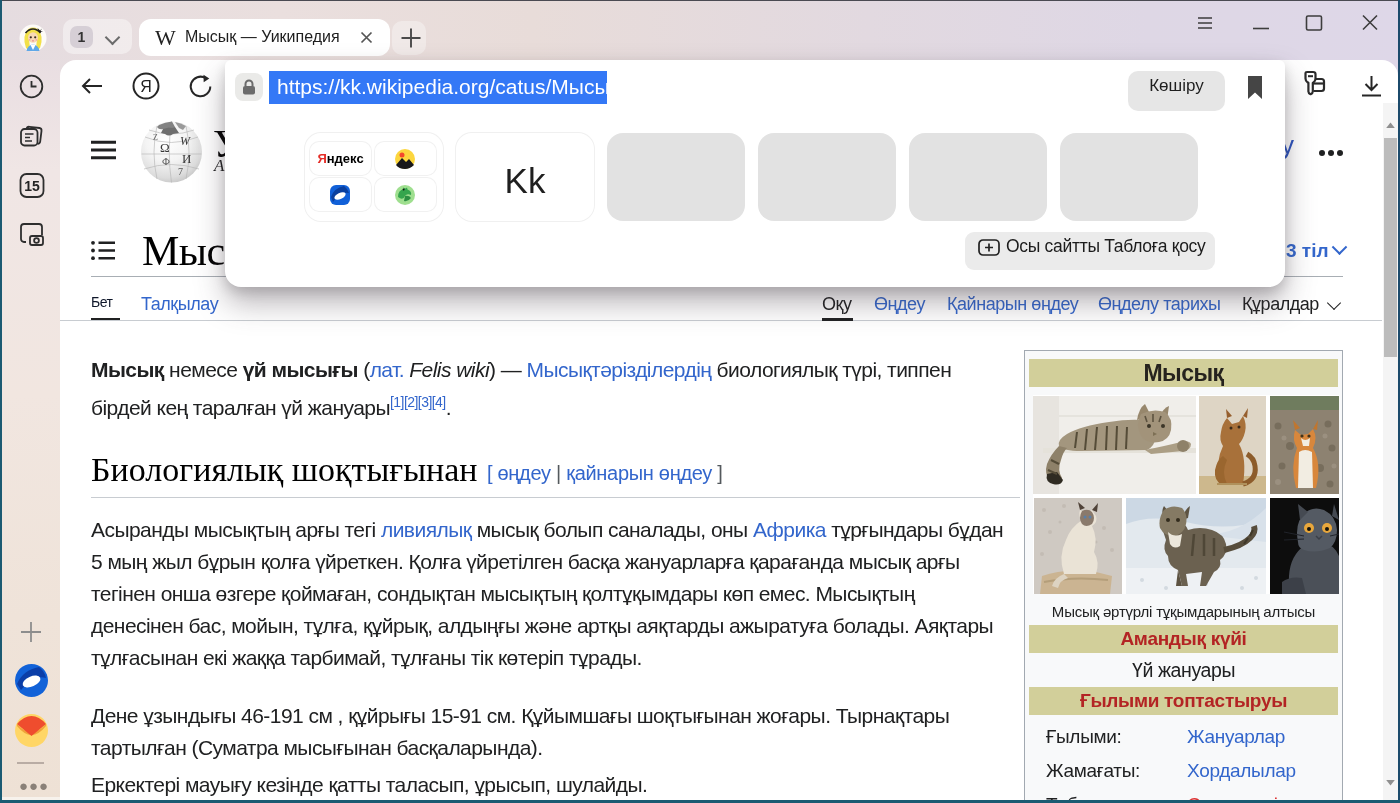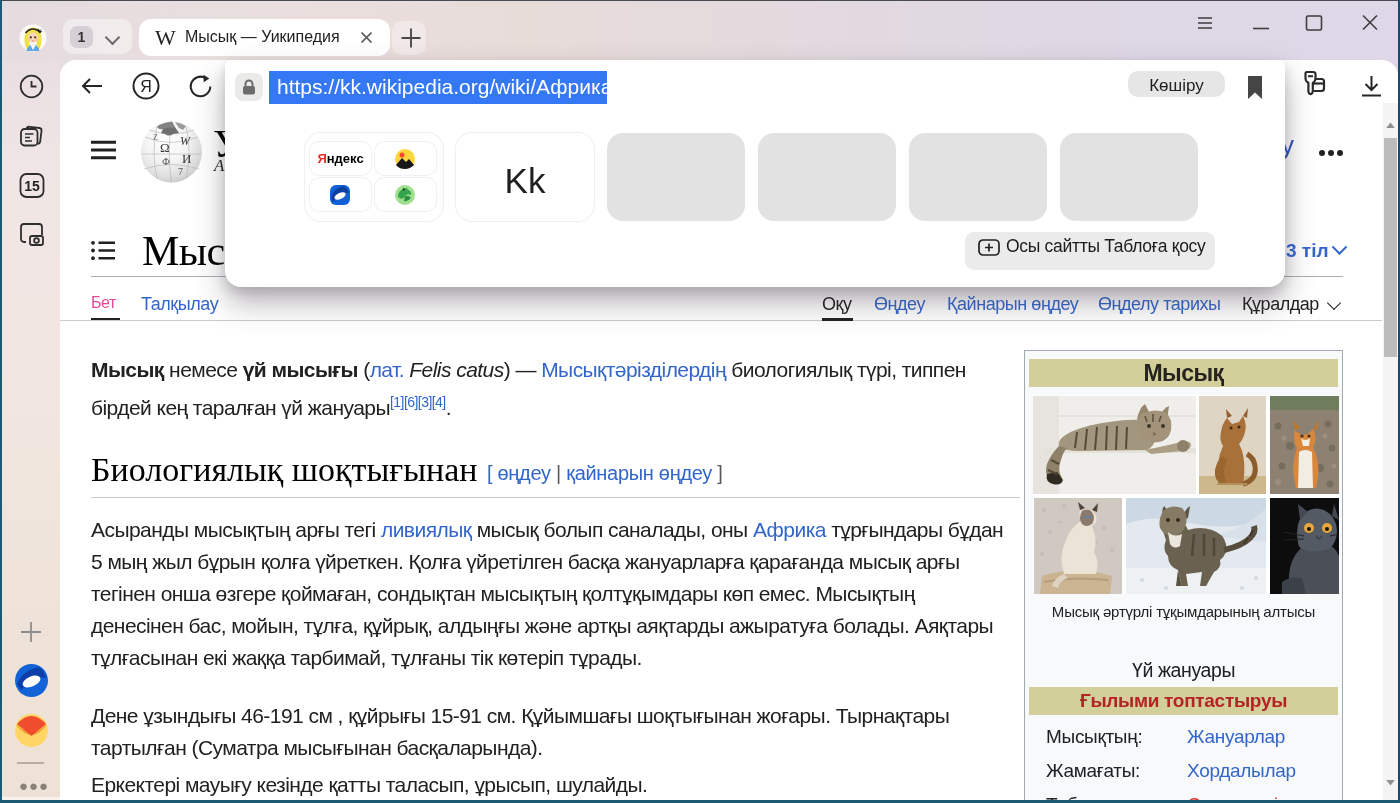--- a/index.html
+++ b/index.html
@@ -49,21 +49,21 @@
   .body-text { font-size:21px; line-height:32px; color:#202122; letter-spacing:-0.55px; width:916px; }
   sup { font-size:14px; color:#3366cc; }
 
   #hamb { left:91px; top:140px; }
   #globe { left:139px; top:118px; }
   #h1 { left:142px; top:227px; font-family:"Liberation Serif",serif; font-size:42px; letter-spacing:-0.5px; color:#000; }
   #h1line { left:91px; top:276px; width:1252px; height:1px; background:#a8aeb4; }
   #toclines { left:91px; top:240px; }
   #lang { left:1286px; top:240px; font-size:19px; color:#3366cc; font-weight:bold; }
   #tabsrow-line { left:60px; top:320px; width:1322px; height:1px; background:#c8ccd1; }
-  #bet { left:91px; top:294px; font-size:16px; color:#ec4899; letter-spacing:-0.45px; }
+  #bet { left:91px; top:294px; font-size:14px; color:#0f172a; letter-spacing:-0.45px; }
   #betline { left:91px; top:318px; width:29px; height:3px; background:#202122; }
   #talk { left:141px; top:294px; font-size:18px; color:#3366cc; letter-spacing:-0.45px; }
   #oku-line { left:822px; top:318px; width:31px; height:3px; background:#202122; }
 
   #p1 { left:91px; top:354px; }
   #h2 { left:91px; top:451px; font-family:"Liberation Serif",serif; font-size:34px; color:#000; }
   #h2edit { left:487px; top:462px; font-size:20px; color:#3366cc; letter-spacing:-0.3px; }
   #h2line { left:91px; top:497px; width:929px; height:1px; background:#c8ccd1; }
   #p2 { left:91px; top:514px; }
   #p3 { left:91px; top:656px;margin-top:44px; }
@@ -73,21 +73,21 @@
   #infobox { left:1024px; top:350px; width:319px; height:470px; background:#f8f9fa; border:1px solid #a2a9b1; font-size:20px; }
   .khaki { background:#d2cf9a; text-align:center; font-weight:bold; }
   .redhead { color:#b32424; }
 
   
   #popup { left:225px; top:60px; width:1060px; height:227px; background:#fff; border-radius:6px 6px 16px 16px;
            box-shadow:0 16px 30px rgba(70,60,70,.38), 0 5px 12px rgba(0,0,0,.14); z-index:50; }
   #lock { left:10px; top:13px; width:28px; height:28px; border-radius:8px; background:#eaeae8; }
   #sel { left:44px; top:11px; width:338px; height:33px; background:#3478f6; }
   #url { left:52px; top:15px; font-size:21px; color:#fff; white-space:nowrap; }
-  #copy { left:903px; top:11px; width:97px; height:26px; border-radius:10px; background:#e6e6e6;
+  #copy { left:903px; top:11px; width:97px; height:40px; border-radius:10px; background:#e6e6e6;
           font-size:17px; color:#1f1f1f; text-align:center; line-height:30px; }
   #bmark { left:1021px; top:16px; }
   .tile { top:73px; width:138px; height:88px; border-radius:16px; }
   .gtile { background:#e2e2e2; }
   .wtile { background:#fff; box-shadow:0 0 0 1px #f0f0f0; }
   .mini { position:absolute; width:61px; height:33px; border-radius:9px; box-shadow:0 0 0 1px #f1f1f1; background:#fff; }
   #kk { font-size:35px; color:#1f1f1f; text-align:center; line-height:96px; }
   #addbtn { left:740px; top:172px; width:250px; height:38px; border-radius:9px; background:#ebebeb;
             font-size:17.5px; color:#1c1c1c; letter-spacing:-0.3px; }
 </style>
@@ -234,21 +234,21 @@
 <div class="abs" style="left:822px; top:294px; font-size:18px; color:#202122; letter-spacing:-0.45px;">Оқу</div>
 <div id="oku-line" class="abs"></div>
 <div class="abs" style="left:874px; top:294px; font-size:18px; letter-spacing:-0.45px;"><span class="link">Өңдеу</span></div>
 <div class="abs" style="left:947px; top:294px; font-size:18px; letter-spacing:-0.45px;"><span class="link">Қайнарын өңдеу</span></div>
 <div class="abs" style="left:1098px; top:294px; font-size:18px; letter-spacing:-0.45px;"><span class="link">Өңделу тарихы</span></div>
 <div class="abs" style="left:1242px; top:294px; font-size:18px; color:#202122; letter-spacing:-0.45px;">Құралдар</div>
 <div class="abs" style="left:1329px; top:298px;">
     <div class="chev" style="border-color:#202122; border-width:1.6px; width:10px; height:10px;"></div>
   </div>
 
-<div id="p1" class="abs body-text"><b>Мысық</b> немесе <b>үй мысығы</b> (<span class="link">лат.</span> <i>Felis catus</i>) — <span class="link">Мысықтәрізділердің</span> биологиялық түрі, типпен бірдей кең таралған үй жануары<sup>[1][6][3][4]</sup>.</div>
+<div id="p1" class="abs body-text"><b>Мысық</b> немесе <b>үй мысығы</b> (<span class="link">лат.</span> <i>Felis wiki</i>) — <span class="link">Мысықтәрізділердің</span> биологиялық түрі, типпен бірдей кең таралған үй жануары<sup>[1][2][3][4]</sup>.</div>
 <div id="h2" class="abs">Биологиялық шоқтығынан</div>
 <div id="h2edit" class="abs">[ <span class="link">өңдеу</span> <span style="color:#54595d">|</span> <span class="link">қайнарын өңдеу</span> <span style="color:#54595d">]</span></div>
 <div id="h2line" class="abs"></div>
 <div id="p2" class="abs body-text">Асыранды мысықтың арғы тегі <span class="link">ливиялық</span> мысық болып саналады, оны <span class="link">Африка</span> тұрғындары бұдан 5 мың жыл бұрын қолға үйреткен. Қолға үйретілген басқа жануарларға қарағанда мысық арғы тегінен онша өзгере қоймаған, сондықтан мысықтың қолтұқымдары көп емес. Мысықтың денесінен бас, мойын, тұлға, құйрық, алдыңғы және артқы аяқтарды ажыратуға болады. Аяқтары тұлғасынан екі жаққа тарбимай, тұлғаны тік көтеріп тұрады.</div>
 <div id="p3" class="abs body-text">Дене ұзындығы 46-191 см , құйрығы 15-91 см. Құйымшағы шоқтығынан жоғары. Тырнақтары тартылған (Суматра мысығынан басқаларында).</div>
 <div id="p4" class="abs body-text">Еркектері мауығу кезінде қатты таласып, ұрысып, шулайды.</div>
 
 <div id="infobox" class="abs">
   <div class="abs khaki" style="left:4px; top:8px; width:309px; height:28px; font-size:23px; line-height:29px; color:#26231e; letter-spacing:-0.5px;">Мысық</div>
 
@@ -399,23 +399,24 @@
       <path d="M46 38 L49 41 L52 38" stroke="#3a3f47" stroke-width="1.5" fill="none"></path>
       <g stroke="#20232a" stroke-width="1">
           <path d="M34 38 L14 34"></path>
           <path d="M34 41 L14 42"></path>
           <path d="M60 38 L69 36"></path>
         </g>
       <path d="M12 84 Q20 78 32 80 L36 96 L12 96 Z" fill="#3c4048"></path>
     </svg>
   </div>
   <div class="abs" style="left:0; top:252px; width:317px; text-align:center; font-size:15px; letter-spacing:-0.2px; color:#202122;">Мысық әртүрлі тұқымдарының алтысы</div>
+  <div class="abs khaki redhead" style="left:4px; top:274px; width:309px; height:28px; font-size:19px; line-height:28px; letter-spacing:-0.3px;">Амандық күйі</div>
   <div class="abs khaki redhead" style="left:4px; top:336px; width:309px; height:28px; font-size:19px; line-height:28px; letter-spacing:-0.3px;">Ғылыми топтастыруы</div>
   <div class="abs" style="left:0; top:308px; width:317px; text-align:center; font-size:19.5px; letter-spacing:-0.4px; color:#202122;">Үй жануары</div>
-  <div class="abs" style="left:21px; top:375px; font-size:19px; letter-spacing:-0.3px; color:#202122;">Мысықтың:</div>
+  <div class="abs" style="left:21px; top:375px; font-size:19px; letter-spacing:-0.3px; color:#202122;">Ғылыми:</div>
   <div class="abs" style="left:162px; top:375px; font-size:19px; letter-spacing:-0.3px;"><span class="link">Жануарлар</span></div>
   <div class="abs" style="left:21px; top:409px; font-size:19px; letter-spacing:-0.3px; color:#202122;">Жамағаты:</div>
   <div class="abs" style="left:162px; top:409px; font-size:19px; letter-spacing:-0.3px;"><span class="link">Хордалылар</span></div>
   <div class="abs" style="left:21px; top:443px; font-size:19px; letter-spacing:-0.3px; color:#202122;">Табы:</div>
   <div class="abs" style="left:162px; top:443px; font-size:19px; letter-spacing:-0.3px; color:#d33;">Сүткоректілер</div>
 </div>
 
 <div id="sidebar" class="abs"></div>
 <svg class="abs" style="left:19px; top:74px;" width="25" height="25" viewBox="0 0 25 25">
   <circle class="sic" cx="12.5" cy="12.5" r="10.8"></circle>
@@ -451,21 +452,21 @@
 <div class="abs" style="left:17px; top:762px; width:27px; height:1.5px; background:#b9aca4;"></div>
 <div class="abs" style="left:19px; top:777px; color:#8a8178; font-size:15px; letter-spacing:1px;">●●●</div>
 
 <div id="popup" class="abs">
   <div id="lock" class="abs"></div>
   <svg class="abs" style="left:17px; top:19px;" width="14" height="16" viewBox="0 0 14 16">
     <rect x="1" y="7" width="12" height="8.5" rx="2" fill="#6c6c6c"></rect>
     <path d="M3.5 7 V5 A3.5 3.5 0 0 1 10.5 5 V7" stroke="#6c6c6c" stroke-width="2" fill="none"></path>
   </svg>
   <div id="sel" class="abs"></div>
-  <div id="url" class="abs">https://kk.wikipedia.org/wiki/Африка</div>
+  <div id="url" class="abs">https://kk.wikipedia.org/catus/Мысық</div>
   <div id="copy" class="abs">Көшіру</div>
   <svg id="bmark" class="abs" width="18" height="24" viewBox="0 0 18 24">
     <path d="M2 0 H16 V23 L9 16.5 L2 23 Z" fill="#454545"></path>
   </svg>
 
   <div class="tile wtile abs" style="left:80px;"></div>
   <div class="mini" style="left:85px; top:82px;"></div>
   <div class="mini" style="left:150px; top:82px;"></div>
   <div class="mini" style="left:85px; top:118px;"></div>
   <div class="mini" style="left:150px; top:118px;"></div>

